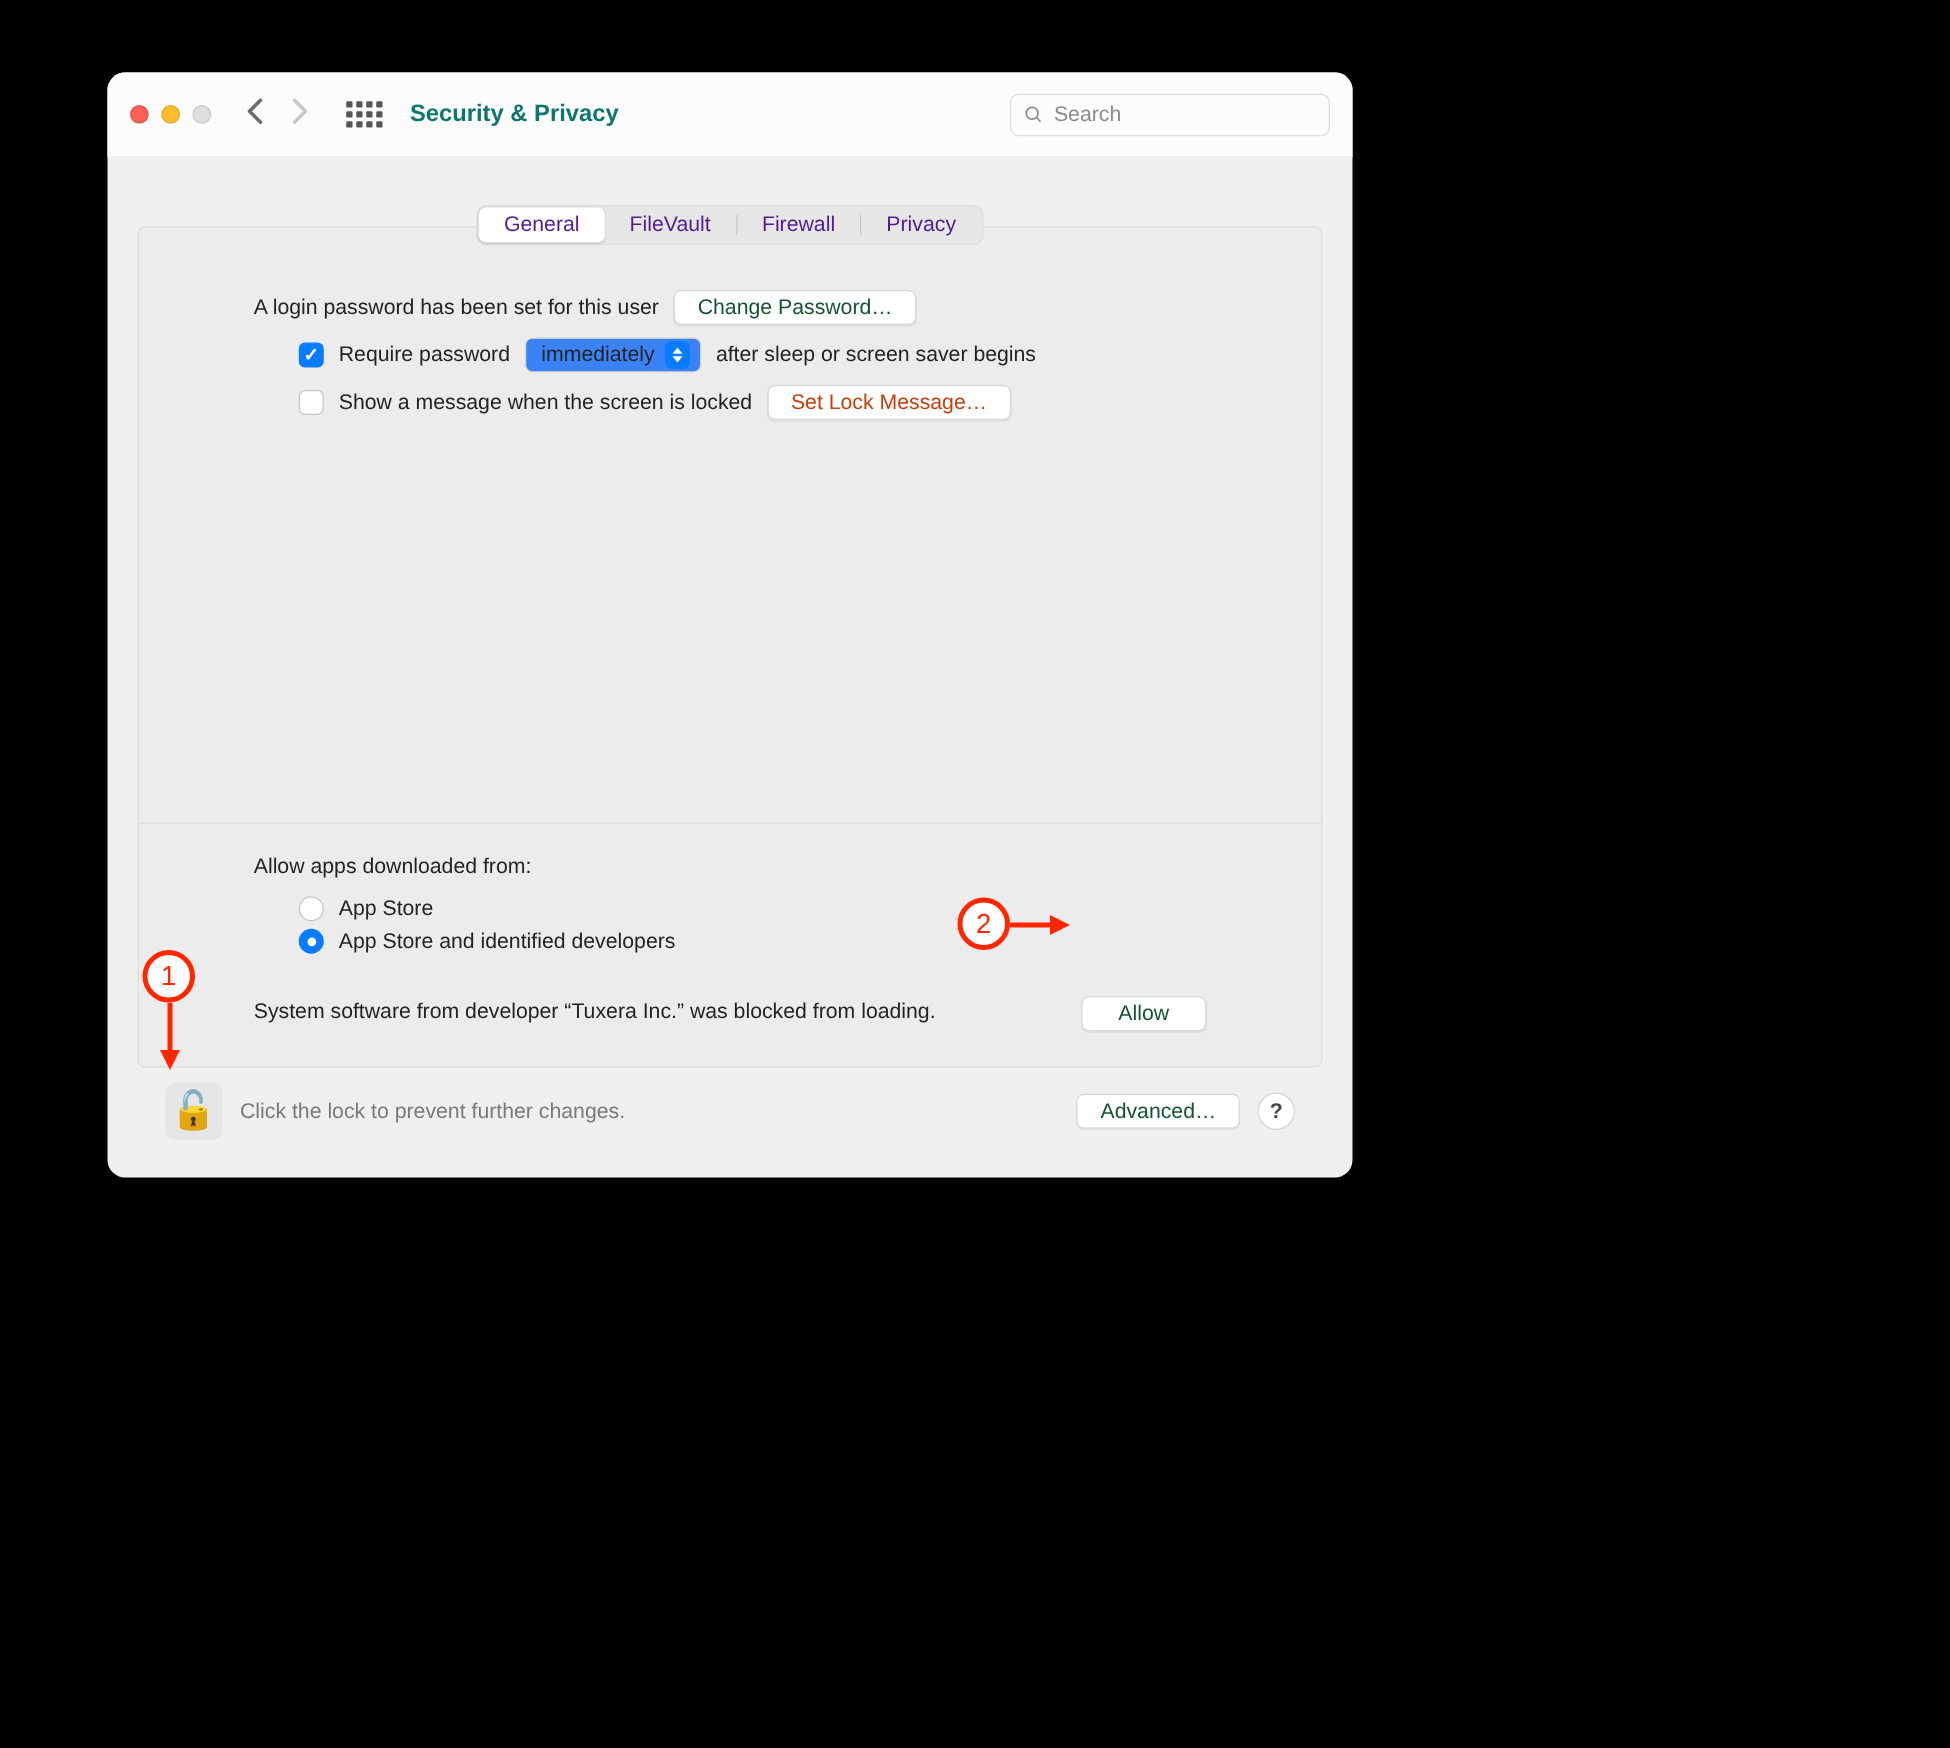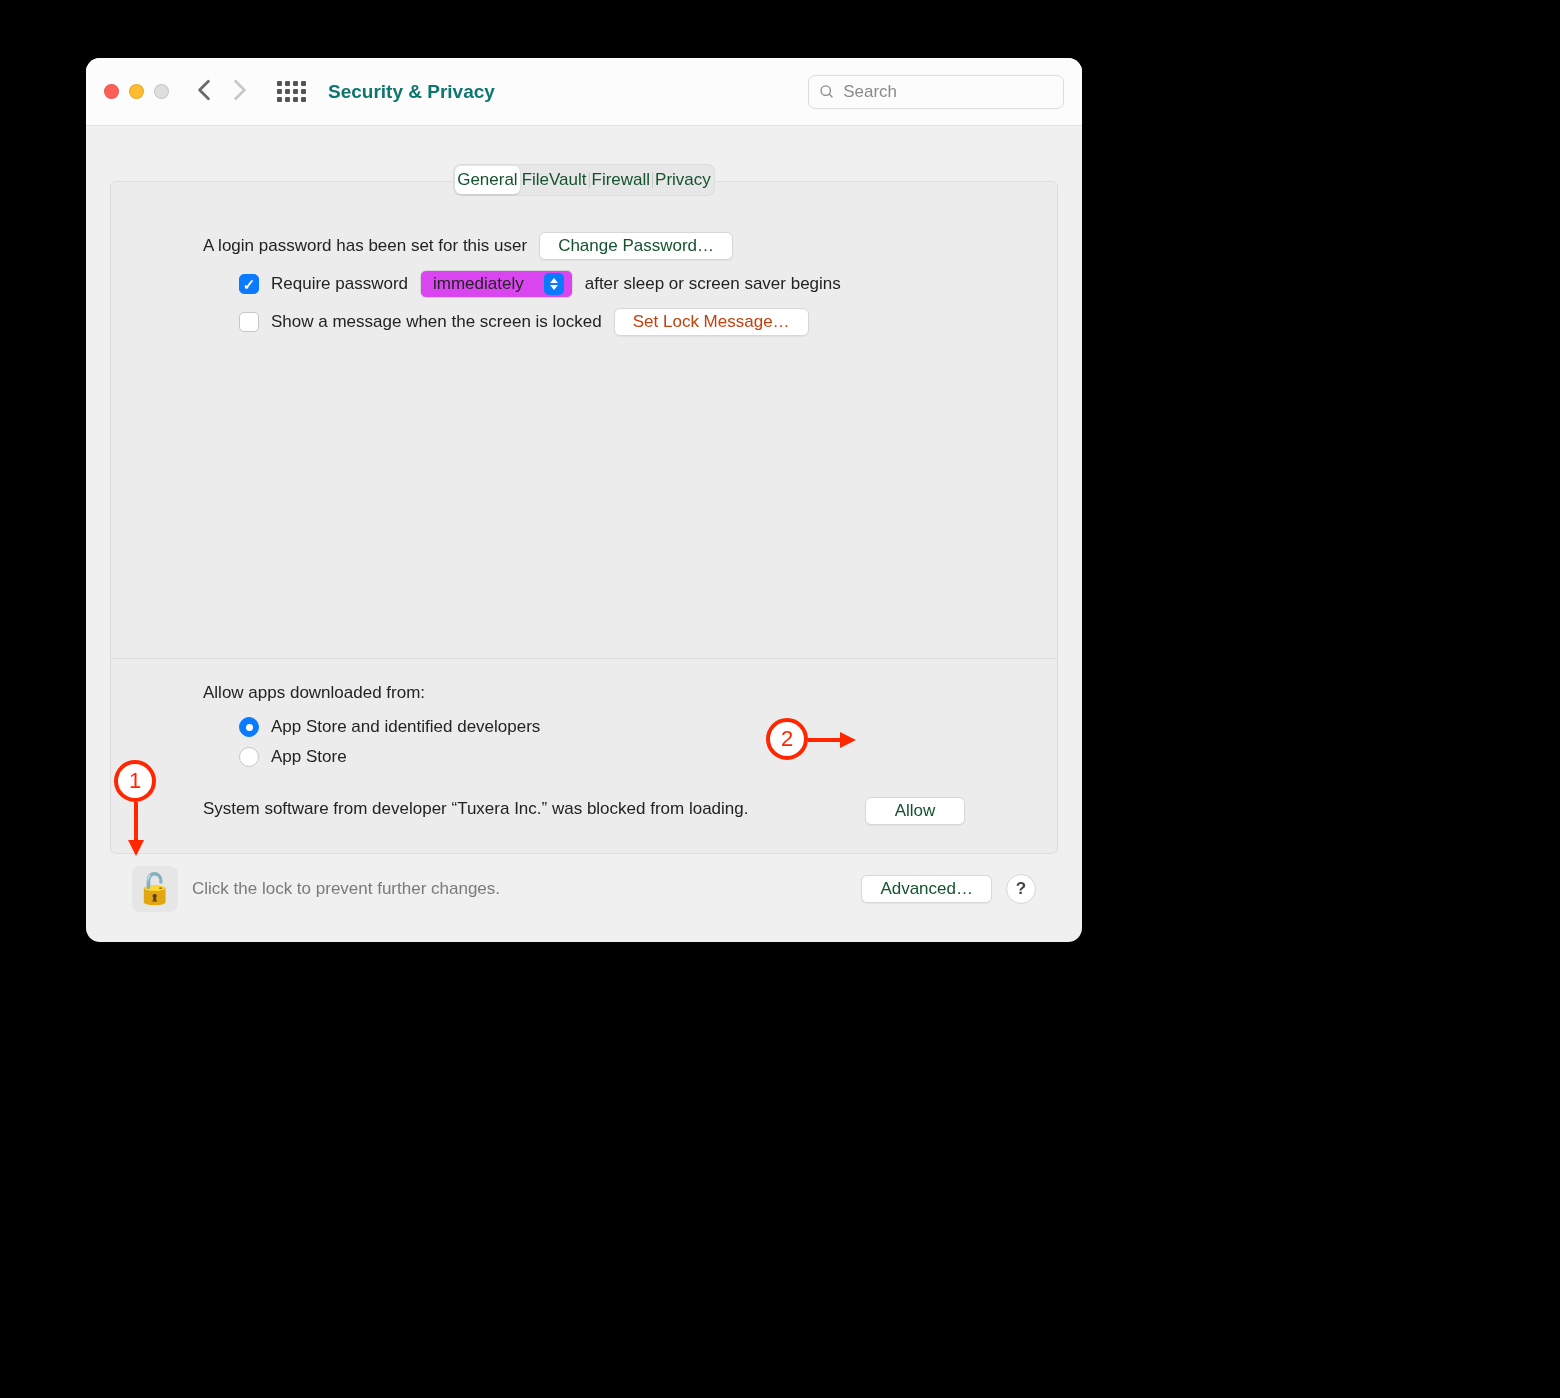--- a/index.html
+++ b/index.html
@@ -60,21 +60,21 @@
   .search-input::placeholder { color: #8b8b8b; }
 
   
   .body { flex:1; padding: 38px 24px 18px 24px; display:flex; flex-direction:column; position:relative;}
   .tabs-wrap { display:flex; justify-content:center; position:relative; z-index:2;}
   .tabs {
     display:flex; background:#e7e7e7; border-radius:8px; padding:2px;
     box-shadow: inset 0 0 0 1px rgba(0,0,0,0.04);
   }
   .tab {
-    padding: 4px 2px; font-size: 17px; color:#14532d; border-radius:6px; position:relative;
+    padding: 4px 20px; font-size: 17px; color:#4c1d95; border-radius:6px; position:relative;
   }
   .tab.active { background:#fff; box-shadow: 0 1px 2px rgba(0,0,0,0.15);}
   .tab-sep { width:1px; background:#c8c8c8; margin:6px 0;}
 
   .panel {
     margin-top: -15px;
     background:#ececec;
     border:1px solid #dddddd;
     border-radius:6px;
     flex:1;
@@ -89,22 +89,22 @@
   }
   .btn.disabled { color:#c2410c; }
   .checkbox {
     width:20px; height:20px; border-radius:5px; border:1px solid #c6c6c6; background:#fff;
     display:inline-flex; align-items:center; justify-content:center; flex-shrink:0;
   }
   .checkbox.checked { background:#0a7aff; border-color:#0a7aff; }
   .checkbox.checked::after { content:"✓"; color:#fff; font-size:15px; font-weight:700; line-height:1;}
   .indent { margin-left: 36px; }
   .select {
-    background:#d946ef; border:1px solid #d7d7d7; border-radius:6px; padding:2px 8px 2px 12px;
-    display:inline-flex; align-items:center; gap:20px; font-size:17px;
+    background:#3b82f6; border:1px solid #d7d7d7; border-radius:6px; padding:2px 8px 2px 12px;
+    display:inline-flex; align-items:center; gap:8px; font-size:17px;
   }
   .select-knob {
     width:20px; height:22px; background:#0a7aff; border-radius:5px; display:flex;
     flex-direction:column; align-items:center; justify-content:center; gap:0px;
   }
   .select-knob::before { content:""; border-left:4px solid transparent; border-right:4px solid transparent; border-bottom:5px solid #fff;}
   .select-knob::after { content:""; border-left:4px solid transparent; border-right:4px solid transparent; border-top:5px solid #fff; margin-top:2px;}
 
   .divider { height:1px; background:#dcdcdc; margin: 30px -92px 24px -92px;}
 
@@ -225,27 +225,27 @@
         <span>Show a message when the screen is locked</span>
         <button class="btn disabled">Set Lock Message…</button>
       </div>
 
       <div style="flex:1"></div>
       <div class="divider"></div>
 
       <div style="margin-bottom:14px;">
         <span>Allow apps downloaded from:</span>
       </div>
+      <div class="row indent" style="margin-bottom:6px;">
+        <span class="radio"></span>
+        <span>App Store</span>
+      </div>
       <div class="row indent">
         <span class="radio checked"></span>
         <span>App Store and identified developers</span>
-      </div>
-      <div class="row indent" style="margin-bottom:6px;">
-        <span class="radio"></span>
-        <span>App Store</span>
       </div>
 
       <div class="gk-row">
         <div class="gk-text">System software from developer “Tuxera Inc.” was blocked from loading.</div>
         <button class="btn allow-btn">Allow</button>
       </div>
 
     </div>
 
     <div class="footer">

